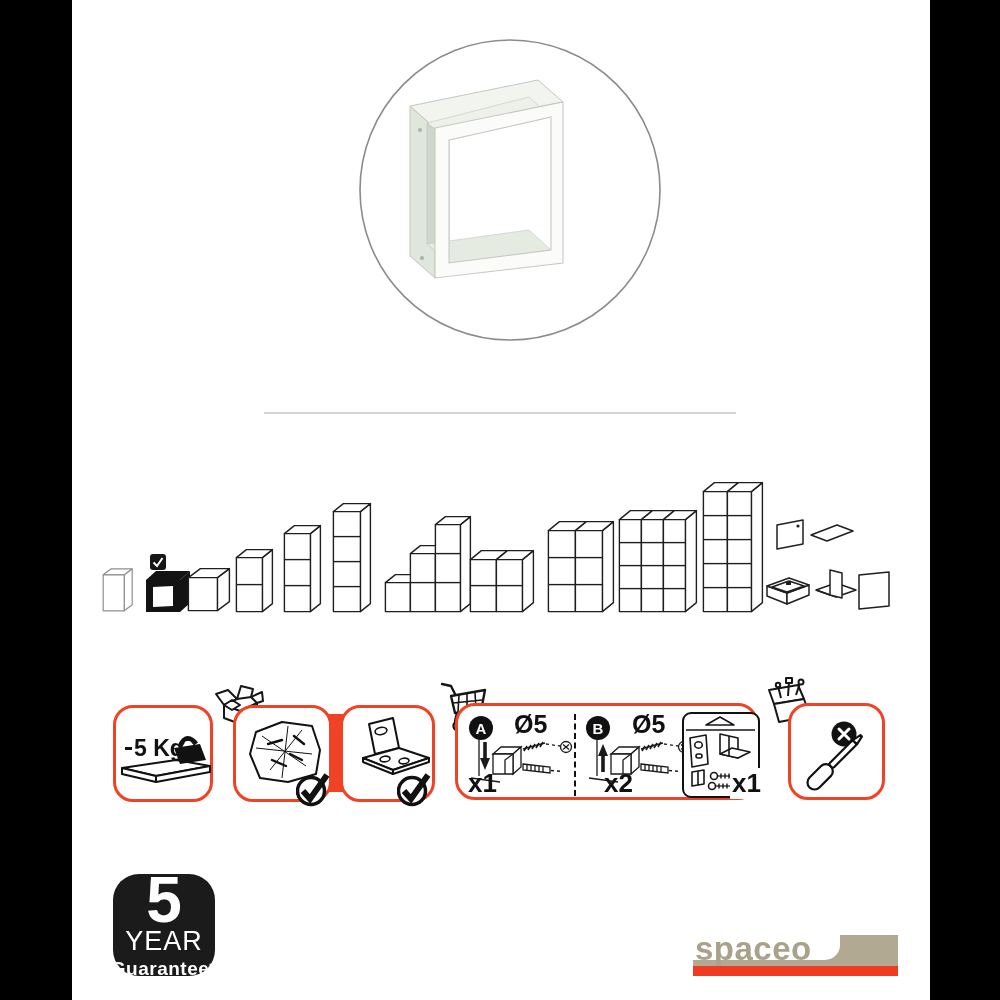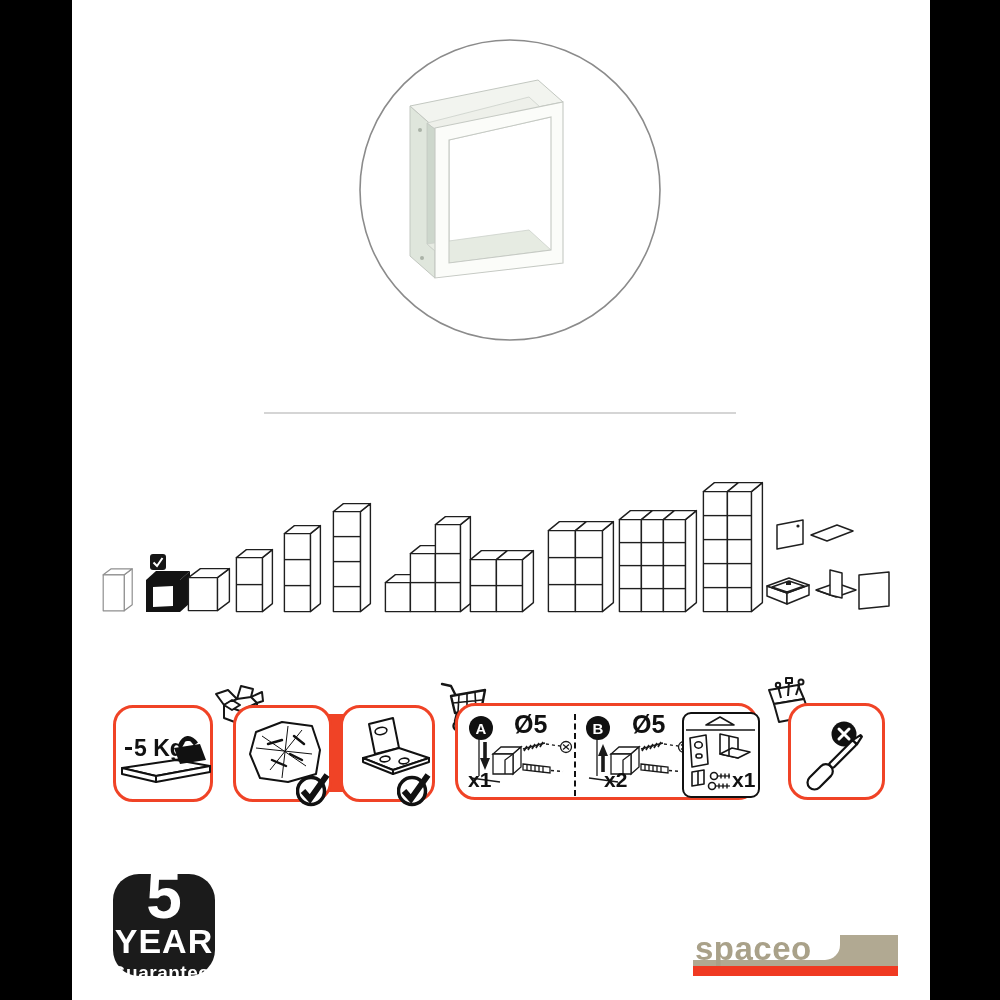--- a/index.html
+++ b/index.html
@@ -19,33 +19,33 @@
   .obox{position:absolute;background:#fff;border:3.5px solid #f04326;border-radius:20px;box-sizing:border-box;}
   #box-weight{left:113px;top:705px;width:100px;height:97px;}
   #box-bag{left:233px;top:705px;width:99px;height:97px;}
   #bridge{left:326px;top:714px;width:20px;height:78px;background:#f04326;}
   #box-bracket{left:340px;top:705px;width:95px;height:97px;}
   #box-parts{left:455px;top:703px;width:303px;height:97px;}
   #box-tools{left:788px;top:703px;width:97px;height:97px;}
   .floaticon{position:absolute;background:#fff;}
   .lbl{position:absolute;font-weight:bold;color:#111;white-space:nowrap;}
   .diam{font-size:25px;}
-  .qty{font-size:21px;}
+  .qty{font-size:26px;}
   .badge-circle{position:absolute;width:24px;height:24px;border-radius:50%;background:#111;color:#fff;
     font-size:15px;font-weight:bold;display:flex;align-items:center;justify-content:center;}
   .dashed-sep{position:absolute;left:116px;top:8px;height:82px;width:0;border-left:2.5px dashed #111;}
   .blister{position:absolute;left:224px;top:6px;width:78px;height:86px;border:2.5px solid #111;
     border-radius:9px;box-sizing:border-box;background:#fff;}
   #weight-text{left:7px;top:27px;display:flex;align-items:center;font-size:23px;}
   .dash{display:inline-block;width:7px;height:3px;background:#111;margin:0 2px;}
   
   #guarantee{left:113px;top:874px;width:102px;height:102px;background:#1b1b1b;border-radius:26px;
     color:#fff;display:flex;flex-direction:column;align-items:center;justify-content:center;text-align:center;}
   #g-num{font-size:64px;font-weight:bold;line-height:0.88;margin-top:2px;}
-  #g-word{font-size:34px;font-weight:bold;letter-spacing:1px;line-height:1.02;}
+  #g-word{font-size:27px;font-weight:normal;letter-spacing:1px;line-height:1.02;}
   #g-note{font-size:19px;font-weight:bold;letter-spacing:0.5px;margin-top:3px;}
   
   #spaceo{left:693px;top:935px;width:205px;height:42px;}
   #spaceo .tan{position:absolute;left:0;top:0;width:205px;height:31px;background:#b1a992;}
   #spaceo .notch{position:absolute;left:0;top:0;width:147px;height:25px;background:#fff;
     border-bottom-right-radius:15px;}
   #spaceo .word{position:absolute;left:2px;top:-5px;font-size:33px;font-weight:bold;
     letter-spacing:0.5px;color:#a9a189;}
   #spaceo .red{position:absolute;left:0;top:31px;width:205px;height:10px;background:#f03a22;}
   svg{display:block;}

